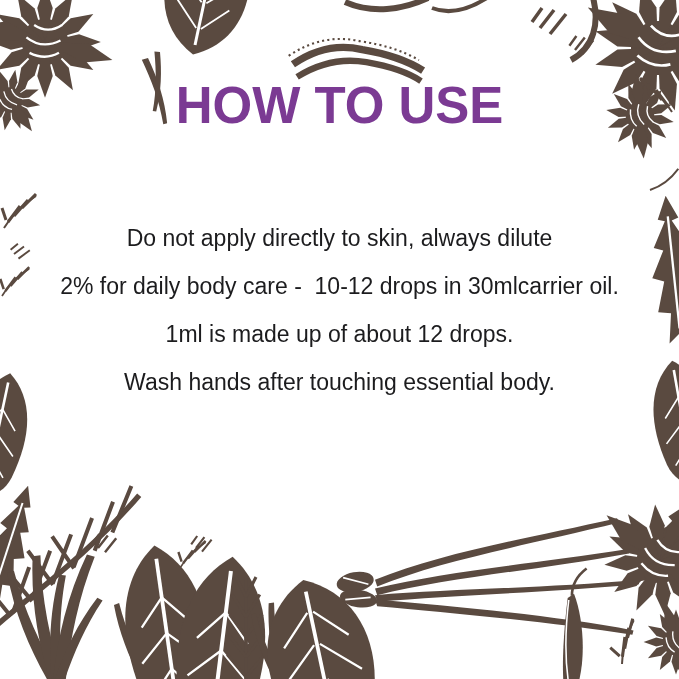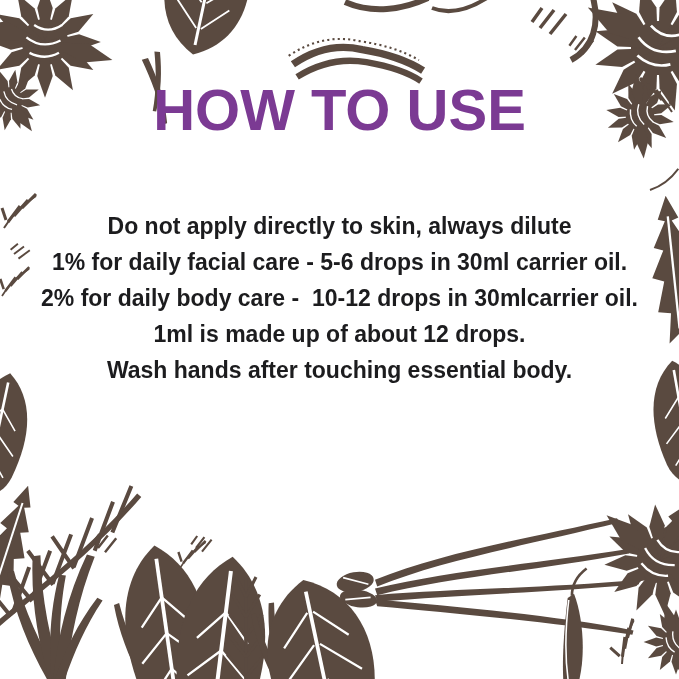--- a/index.html
+++ b/index.html
@@ -15,28 +15,28 @@
     overflow:hidden;margin:0 auto;
   }
   .decor{position:absolute;inset:0;color:var(--brown);}
   .decor .ink{fill:currentColor;}
   .decor .line{fill:none;stroke:currentColor;}
   .decor .vein{fill:none;stroke:#fff;}
   .content{position:absolute;inset:0;}
   .title{
     position:absolute;top:78px;left:0;width:100%;margin:0;
     text-align:center;color:var(--purple);
-    font-size:58px;font-weight:700;letter-spacing:0px;line-height:1.1;
+    font-size:51px;font-weight:700;letter-spacing:0px;line-height:1.1;
   }
   .body-text{
     position:absolute;top:208px;left:22px;right:22px;
     text-align:center;color:var(--ink);
     font-size:23px;line-height:36px;font-weight:400;
   }
-  .body-text p{margin:0;white-space:pre-wrap;font-weight:bold;}
+  .body-text p{margin:12px;white-space:pre-wrap;}
 </style>
 </head>
 <body>
 
 <div class="canvas">
 
   <svg class="decor" viewBox="0 0 679 679" width="679" height="679" aria-hidden="true">
     <defs>
       <g id="spike" class="ink">
           <path d="M0 0 L22 -5 L36 0 L22 5 Z"></path>
@@ -171,20 +171,19 @@
       <use href="#bushy" transform="translate(660,560) scale(1.55) rotate(25)"></use>
       <use href="#bushy" transform="translate(676,642) scale(0.9) rotate(60)"></use>
       <use href="#quill" transform="translate(622,664) rotate(-30)"></use>
     </g>
   </svg>
 
   <div class="content">
     <h1 class="title">HOW TO USE</h1>
     <div class="body-text">
       <p>Do not apply directly to skin, always dilute</p>
-      <p>1% for daily facial care - 5-6 drops in 30ml carrier oil.</p>
       <p>2% for daily body care -  10-12 drops in 30mlcarrier oil.</p>
       <p>1ml is made up of about 12 drops.</p>
       <p>Wash hands after touching essential body.</p>
     </div>
   </div>
 
 </div>
 
 </body></html>

